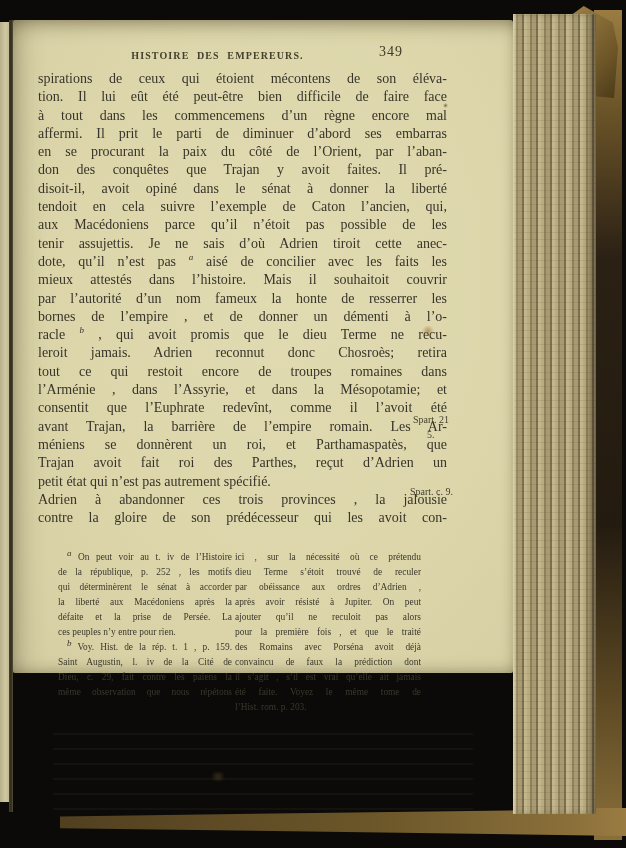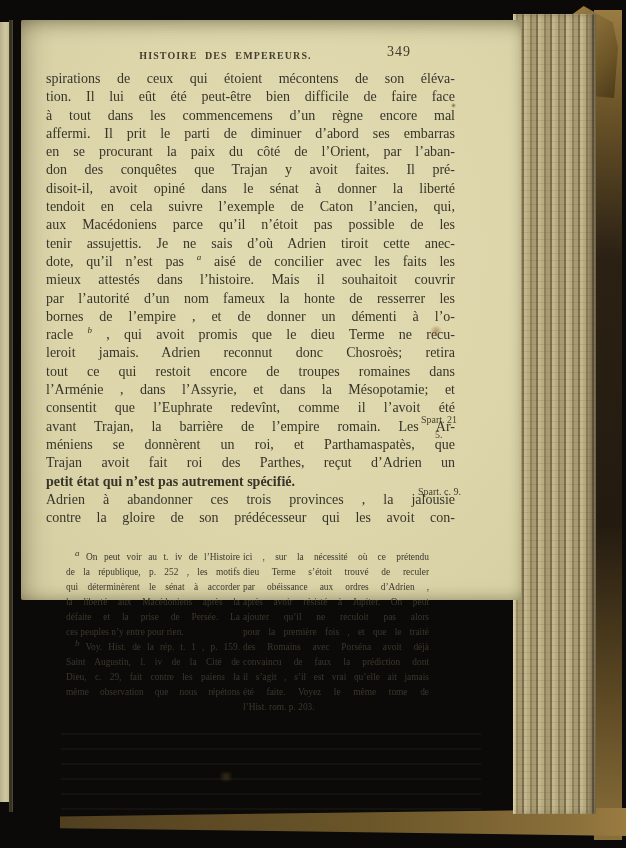--- a/index.html
+++ b/index.html
@@ -8,31 +8,30 @@
     background:#0b0a08;
     font-family:"Liberation Serif","DejaVu Serif",serif;
   }
   
   .adjacent-page{position:absolute;left:0;top:22px;width:9px;height:780px;z-index:4;
     background:linear-gradient(90deg,#b8b08a,#cfc7a0 60%,#c2ba93);}
   .gutter{position:absolute;left:9px;top:20px;width:4px;height:792px;z-index:4;
     background:linear-gradient(90deg,#4a4430,#2e2a1c 50%,#55503a);}
   
   .page{
-    position:absolute;left:13px;top:20px;width:500px;height:580px;z-index:4;
+    position:absolute;left:13px;top:20px;width:500px;height:653px;z-index:4;
     background:
       radial-gradient(ellipse at 55% 40%, #e1dbb2 0%, #ddd6ab 55%, #d5cea2 100%);
     box-shadow:
       inset 0 16px 20px -14px rgba(70,60,35,.55),
       inset 22px 0 28px -20px rgba(70,60,35,.45),
       inset -8px 0 14px -10px rgba(90,80,50,.35),
       inset 0 -12px 16px -12px rgba(70,60,35,.4);
     border-radius:2px 3px 2px 2px;
     color:#38352a;
-    margin-left:8px;
   }
   .show-through{position:absolute;left:40px;top:700px;width:420px;height:90px;opacity:.45;
     background:repeating-linear-gradient(0deg, rgba(150,140,100,.14) 0 2px, transparent 2px 15px);}
   .spot{position:absolute;border-radius:50%;pointer-events:none;}
   .spot1{left:408px;top:306px;width:14px;height:10px;
     background:radial-gradient(circle,rgba(146,100,40,.55),rgba(146,100,40,0) 70%);filter:blur(.5px);}
   .spot2{left:430px;top:83px;width:5px;height:5px;
     background:radial-gradient(circle,rgba(90,70,35,.7),rgba(90,70,35,0) 75%);}
   .spot3{left:196px;top:752px;width:18px;height:9px;
     background:radial-gradient(circle,rgba(160,130,70,.3),rgba(160,130,70,0) 70%);filter:blur(1px);}
@@ -42,21 +41,21 @@
   .running-title{
     display:block;text-align:center;font-weight:700;font-size:10px;
     letter-spacing:1.1px;word-spacing:4px;color:#44402d;padding-right:50px;
   }
   .folio{position:absolute;right:44px;top:-6px;font-size:14px;color:#3e3a28;letter-spacing:1px;}
 
   
   .body{position:absolute;left:25px;top:50px;width:409px;
     font-size:14px;line-height:18.3px;color:#37342a;}
   .body-line{height:18.3px;overflow:hidden;text-align:justify;text-align-last:justify;}
-  .body-line.no-just{text-align:left;text-align-last:left;font-weight:bold;}
+  .body-line.no-just{text-align:left;text-align-last:left;}
   .body-line.indent{padding-left:27px;}
   sup{font-size:9px;font-style:italic;line-height:0;vertical-align:super;}
 
   
   .margin-note{position:absolute;font-size:10px;color:#46422f;white-space:nowrap;}
   .mn-0{left:400px;top:394px;}
   .mn-1{left:414px;top:409px;}
   .mn-2{left:397px;top:466px;}
 
   

